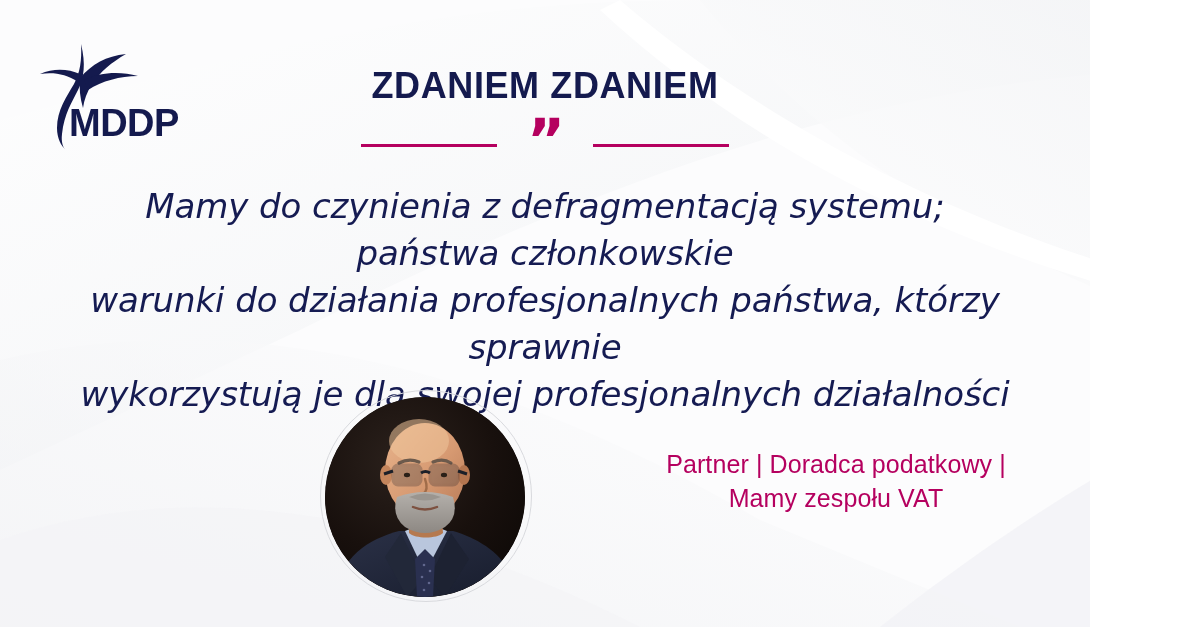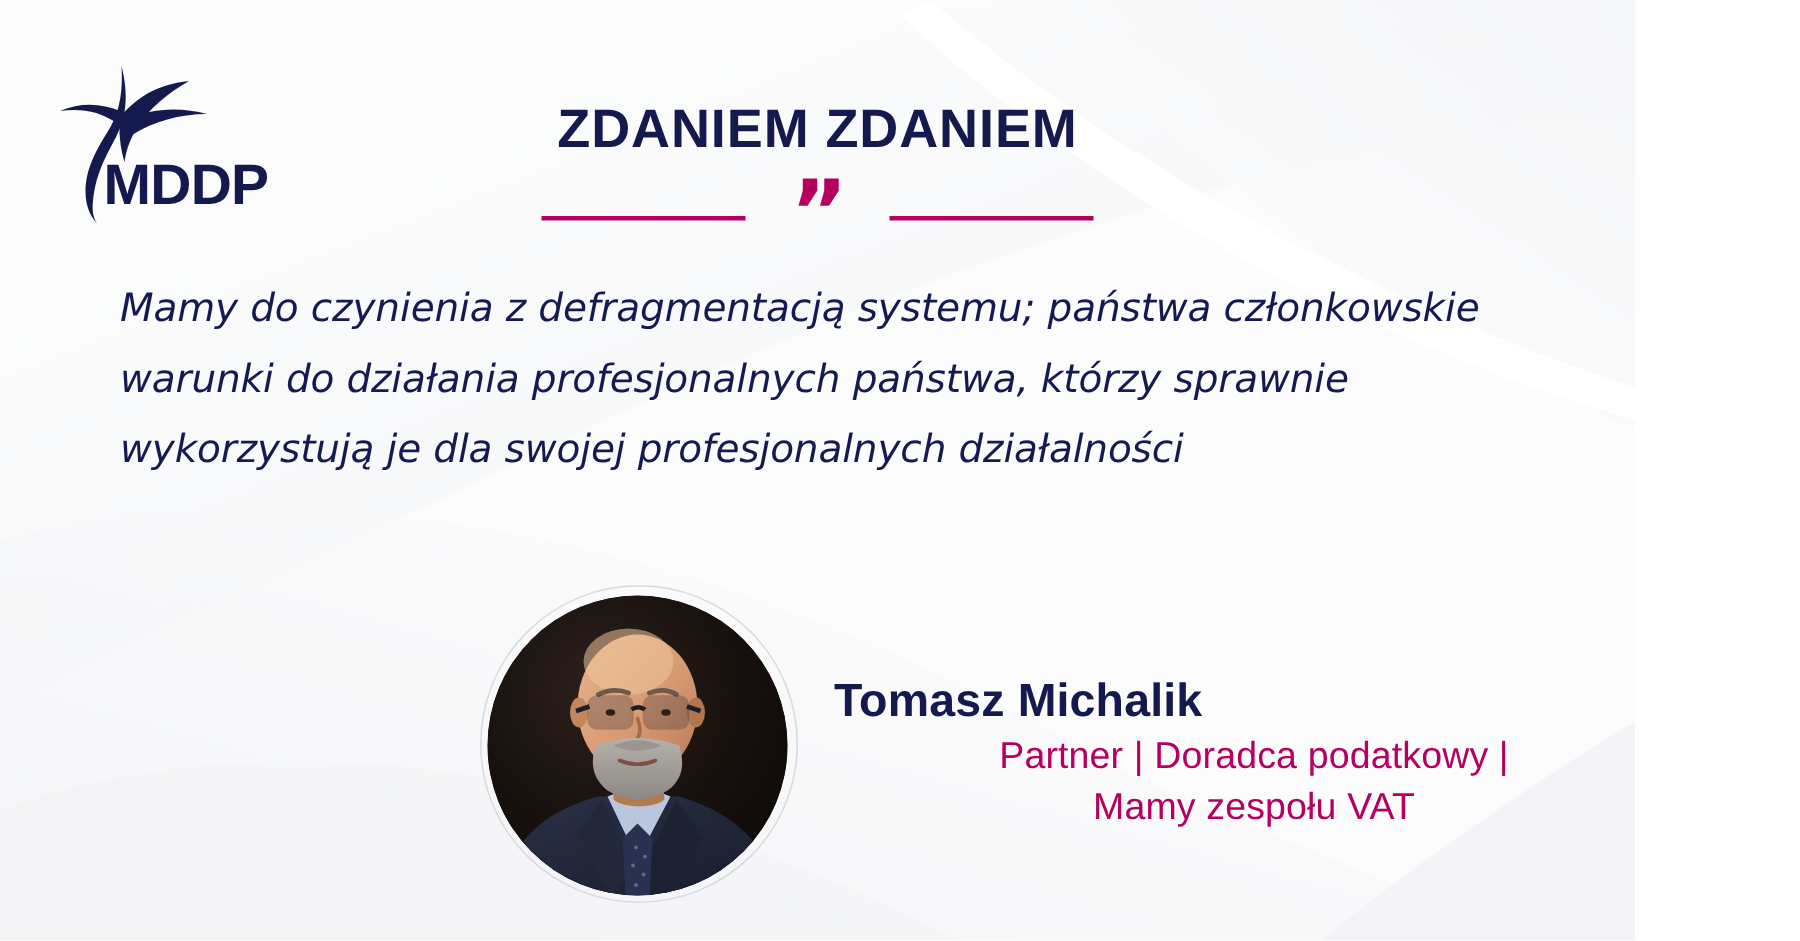--- a/index.html
+++ b/index.html
@@ -83,23 +83,24 @@
     top: -4px;
     letter-spacing: -2px;
   }
 
   
   .quote {
     position: absolute;
     left: 80px;
     right: 80px;
     top: 183px;
+    text-align: center;
     font-family: "DejaVu Sans", sans-serif;
     font-style: italic;
-    font-size: 26px;
+    font-size: 34px;
     line-height: 47px;
     color: #151b52;
     letter-spacing: -0.1px;
   }
   .quote p { margin: 0; }
 
   
   .portrait-wrap {
     position: absolute;
     left: 312px;
@@ -282,18 +283,17 @@
           <path d="M72 100 q28 -10 56 0 q6 20 -8 30 q-20 12 -40 0 q-14 -11 -8 -30 Z" fill="url(#beard)"></path>
           <path d="M84 100 q16 -7 32 0 q-16 7 -32 0 Z" fill="#9a958f"></path>
 
           <path d="M88 110 q12 5 24 0" stroke="#7d5140" stroke-width="2.4" fill="none" stroke-linecap="round"></path>
         </g>
       </svg>
     </div>
   </div>
 
   <div class="person">
-    <div class="person-name">Tomasz Michalik</div>
     <div class="person-role">Partner | Doradca podatkowy |</div>
     <div class="person-role">Mamy zespołu VAT</div>
   </div>
 
 </div>
 
 </body></html>

